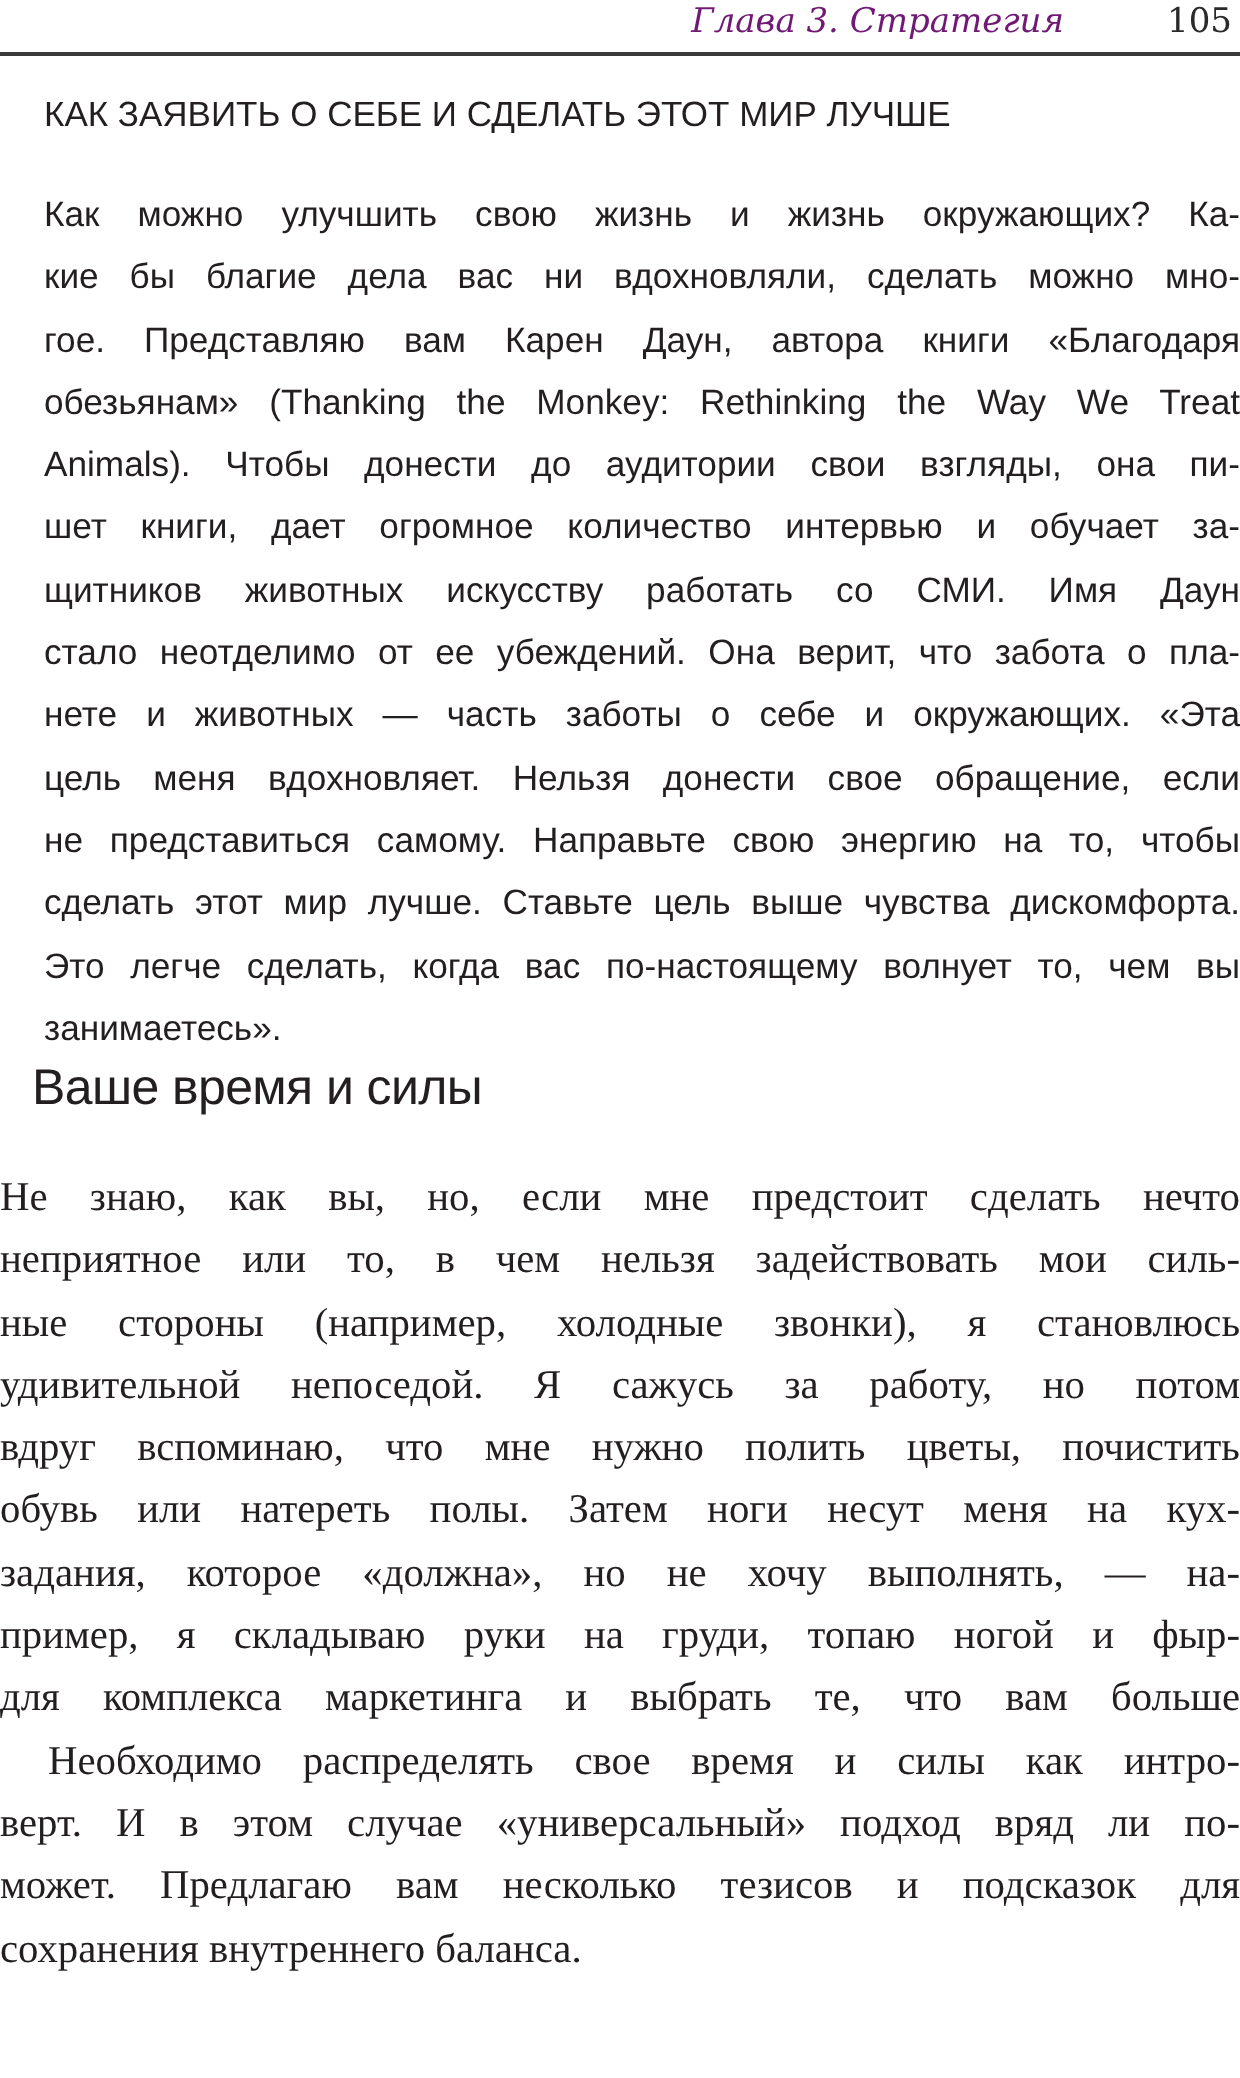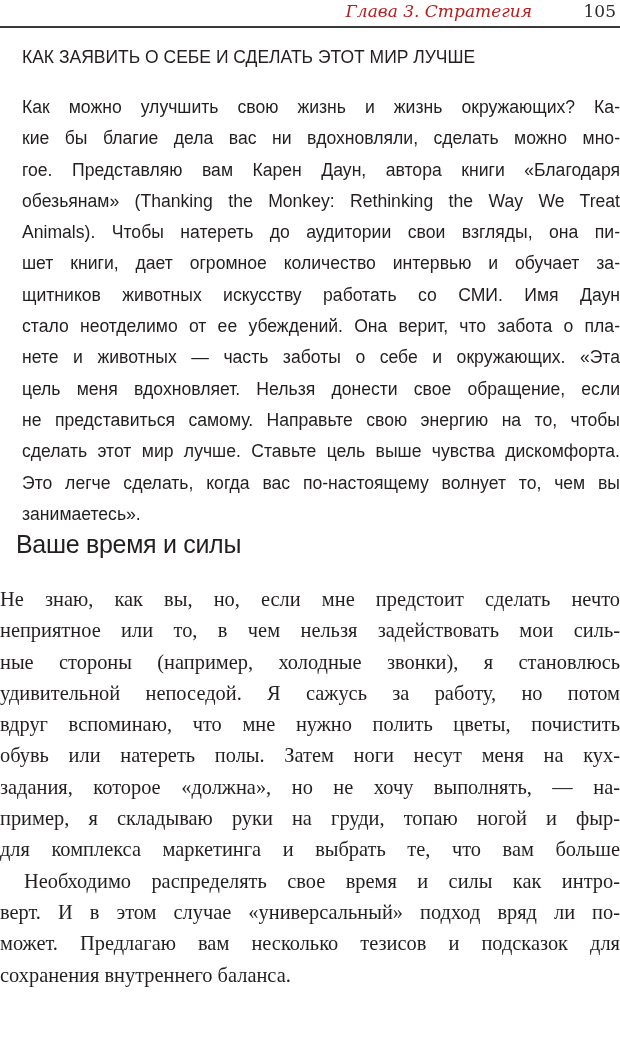--- a/index.html
+++ b/index.html
@@ -3,21 +3,21 @@
   <meta charset="utf-8">
   <style>
     html, body { margin: 0; padding: 0; background: #ffffff; }
     body { width: 620px; height: 1039px; overflow: hidden; position: relative; color: #231f20; }
     .running-head {
       position: absolute; left: 0; top: 0; width: 620px; height: 26px;
       border-bottom: 2px solid #3a3a3a;
     }
     .rh-chapter {
       position: absolute; right: 88px; top: 1px;
-      font-family: "DejaVu Serif", serif; font-style: italic; font-size: 17px; color: #b91c1c;
+      font-family: "DejaVu Serif", serif; font-style: italic; font-size: 17px; color: #701a75;
     }
     .rh-page {
       position: absolute; right: 4px; top: 1px;
       font-family: "DejaVu Serif", serif; font-size: 17px; color: #2a2a2a;
     }
     .sidebar-box {
       position: absolute; left: 22px; top: 42px; width: 598px;
       font-family: "DejaVu Sans", sans-serif;
     }
     .box-heading {
@@ -52,21 +52,21 @@
   <span class="rh-page">105</span>
 </div>
 
 <div class="sidebar-box">
   <div class="box-heading">КАК ЗАЯВИТЬ О СЕБЕ И СДЕЛАТЬ ЭТОТ МИР ЛУЧШЕ</div>
   <p class="box-text">
     <span class="line">Как можно улучшить свою жизнь и жизнь окружающих? Ка-</span>
     <span class="line">кие бы благие дела вас ни вдохновляли, сделать можно мно-</span>
     <span class="line">гое. Представляю вам Карен Даун, автора книги «Благодаря</span>
     <span class="line">обезьянам» (Thanking the Monkey: Rethinking the Way We Treat</span>
-    <span class="line">Animals). Чтобы натереть до аудитории свои взгляды, она пи-</span>
+    <span class="line">Animals). Чтобы донести до аудитории свои взгляды, она пи-</span>
     <span class="line">шет книги, дает огромное количество интервью и обучает за-</span>
     <span class="line">щитников животных искусству работать со СМИ. Имя Даун</span>
     <span class="line">стало неотделимо от ее убеждений. Она верит, что забота о пла-</span>
     <span class="line">нете и животных — часть заботы о себе и окружающих. «Эта</span>
     <span class="line">цель меня вдохновляет. Нельзя донести свое обращение, если</span>
     <span class="line">не представиться самому. Направьте свою энергию на то, чтобы</span>
     <span class="line">сделать этот мир лучше. Ставьте цель выше чувства дискомфорта.</span>
     <span class="line">Это легче сделать, когда вас по-настоящему волнует то, чем вы</span>
     <span class="line last">занимаетесь».</span>
   </p>

